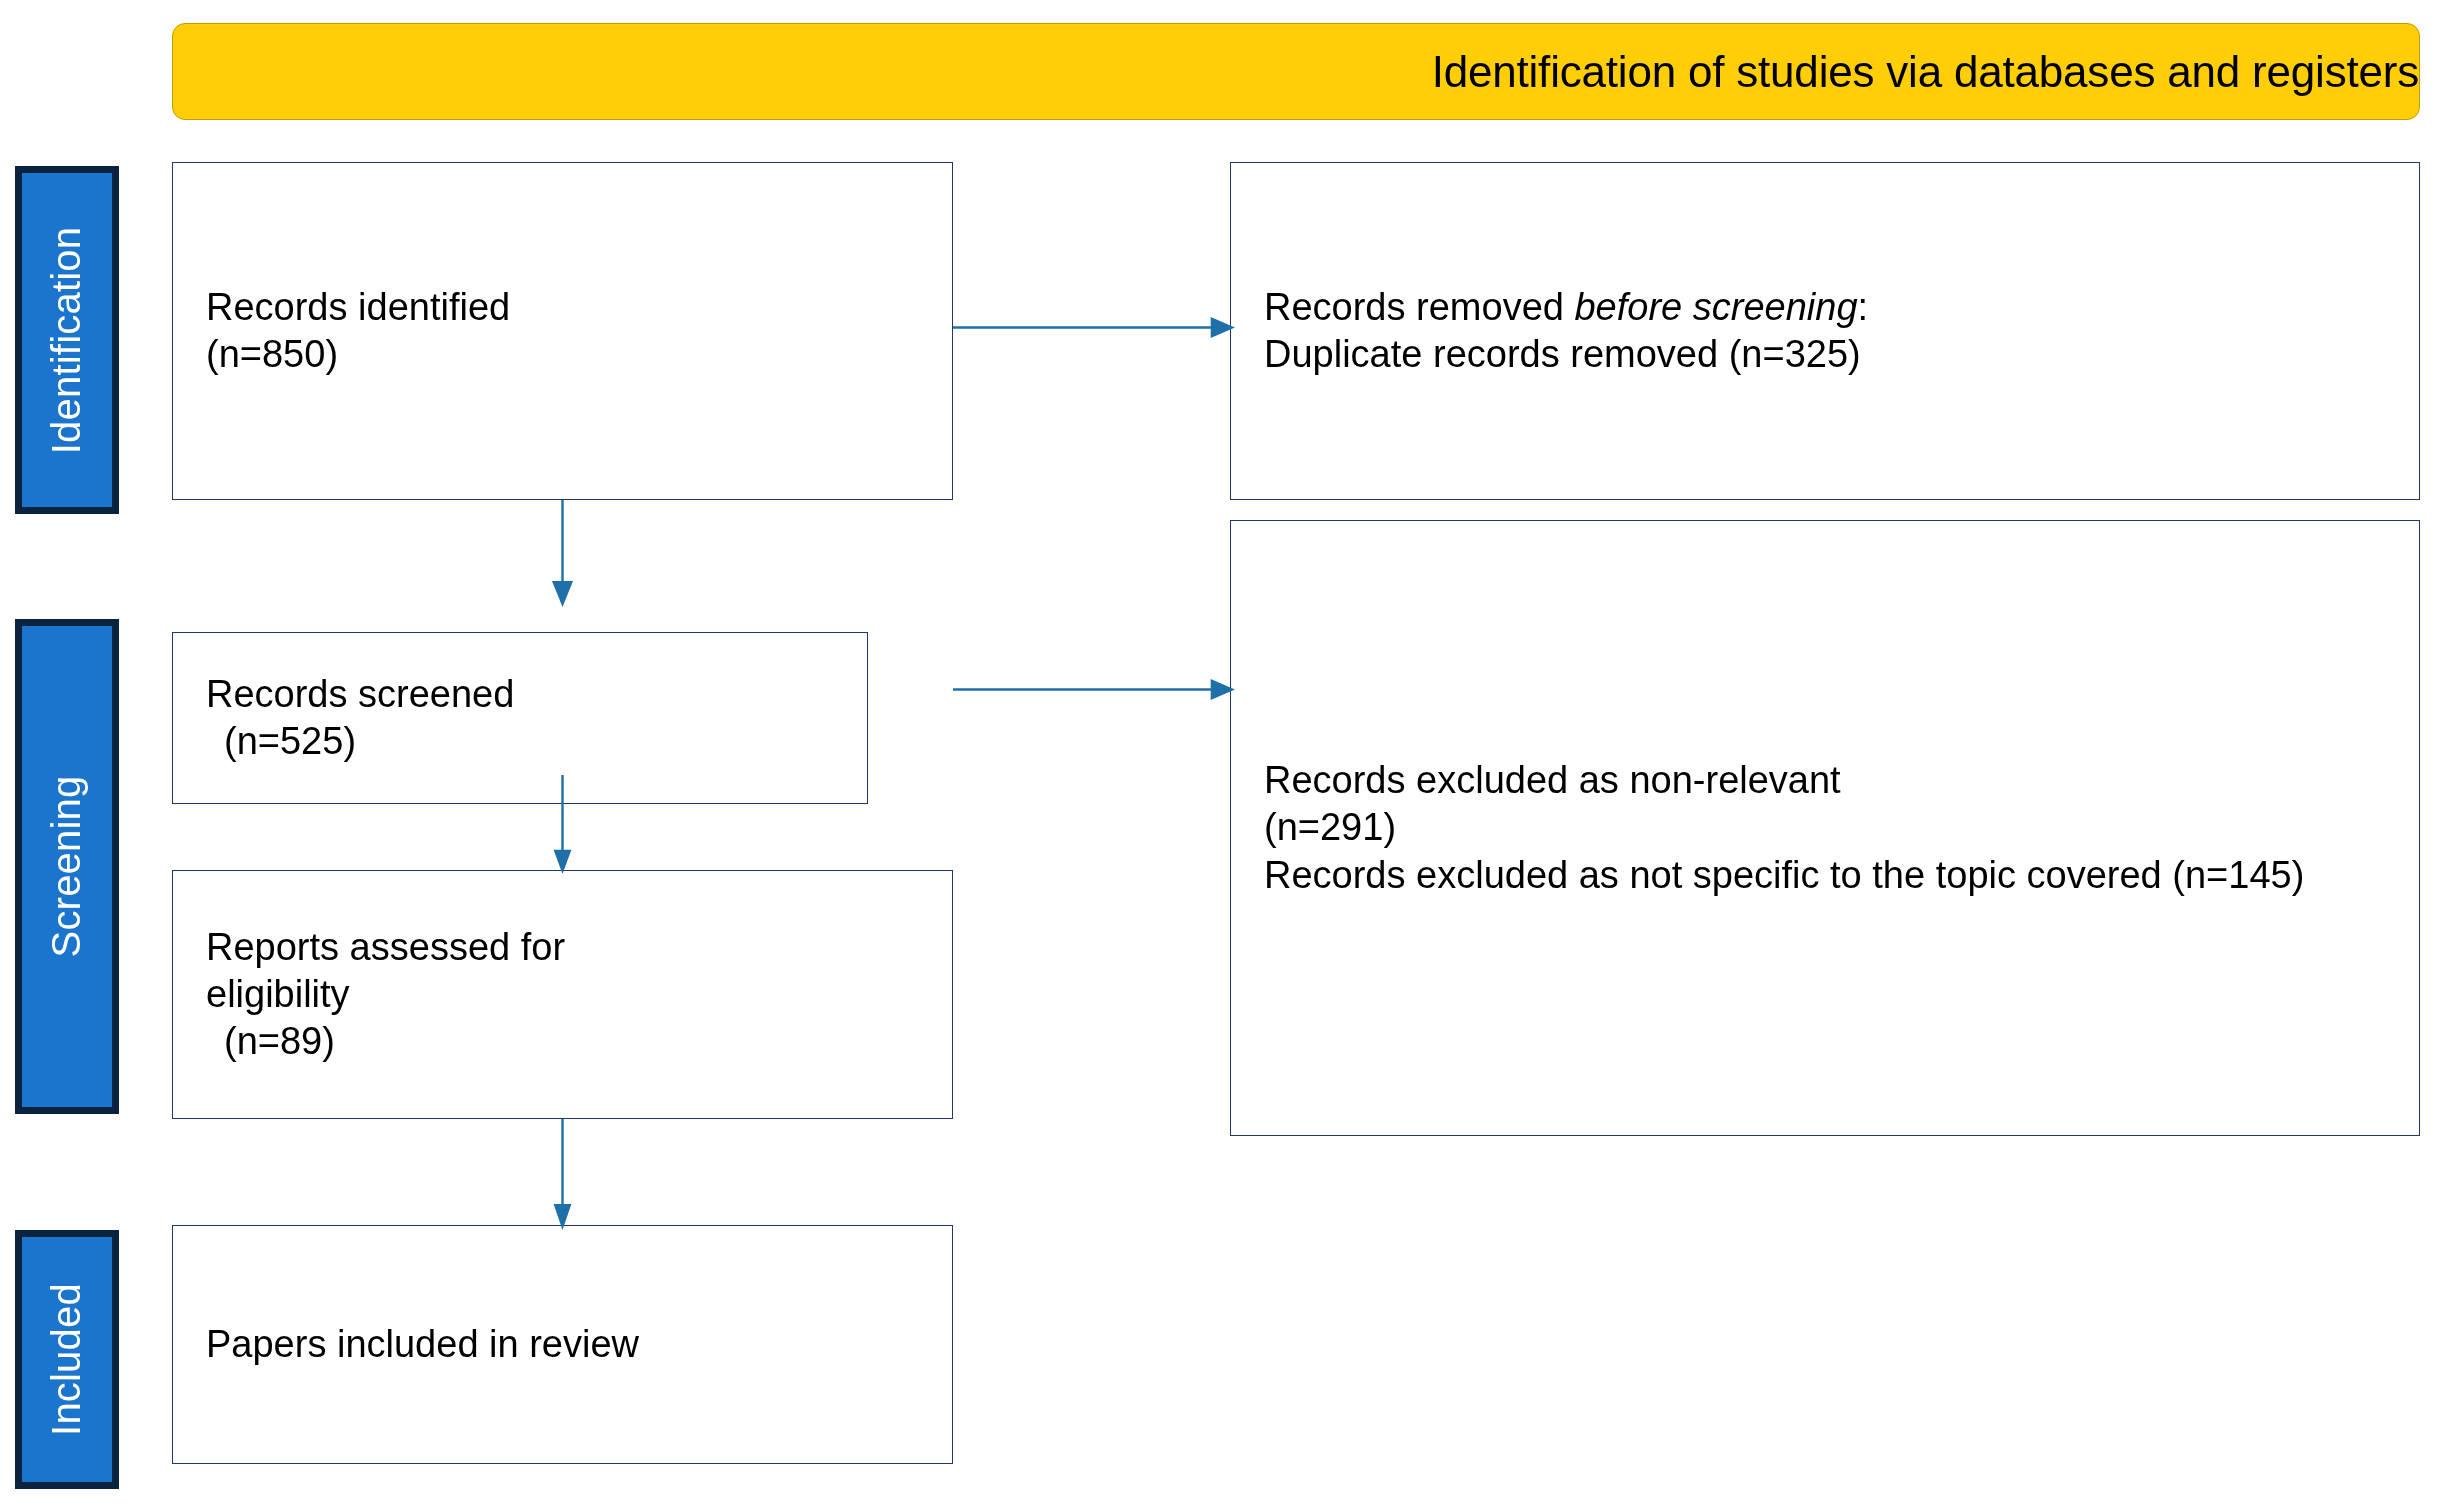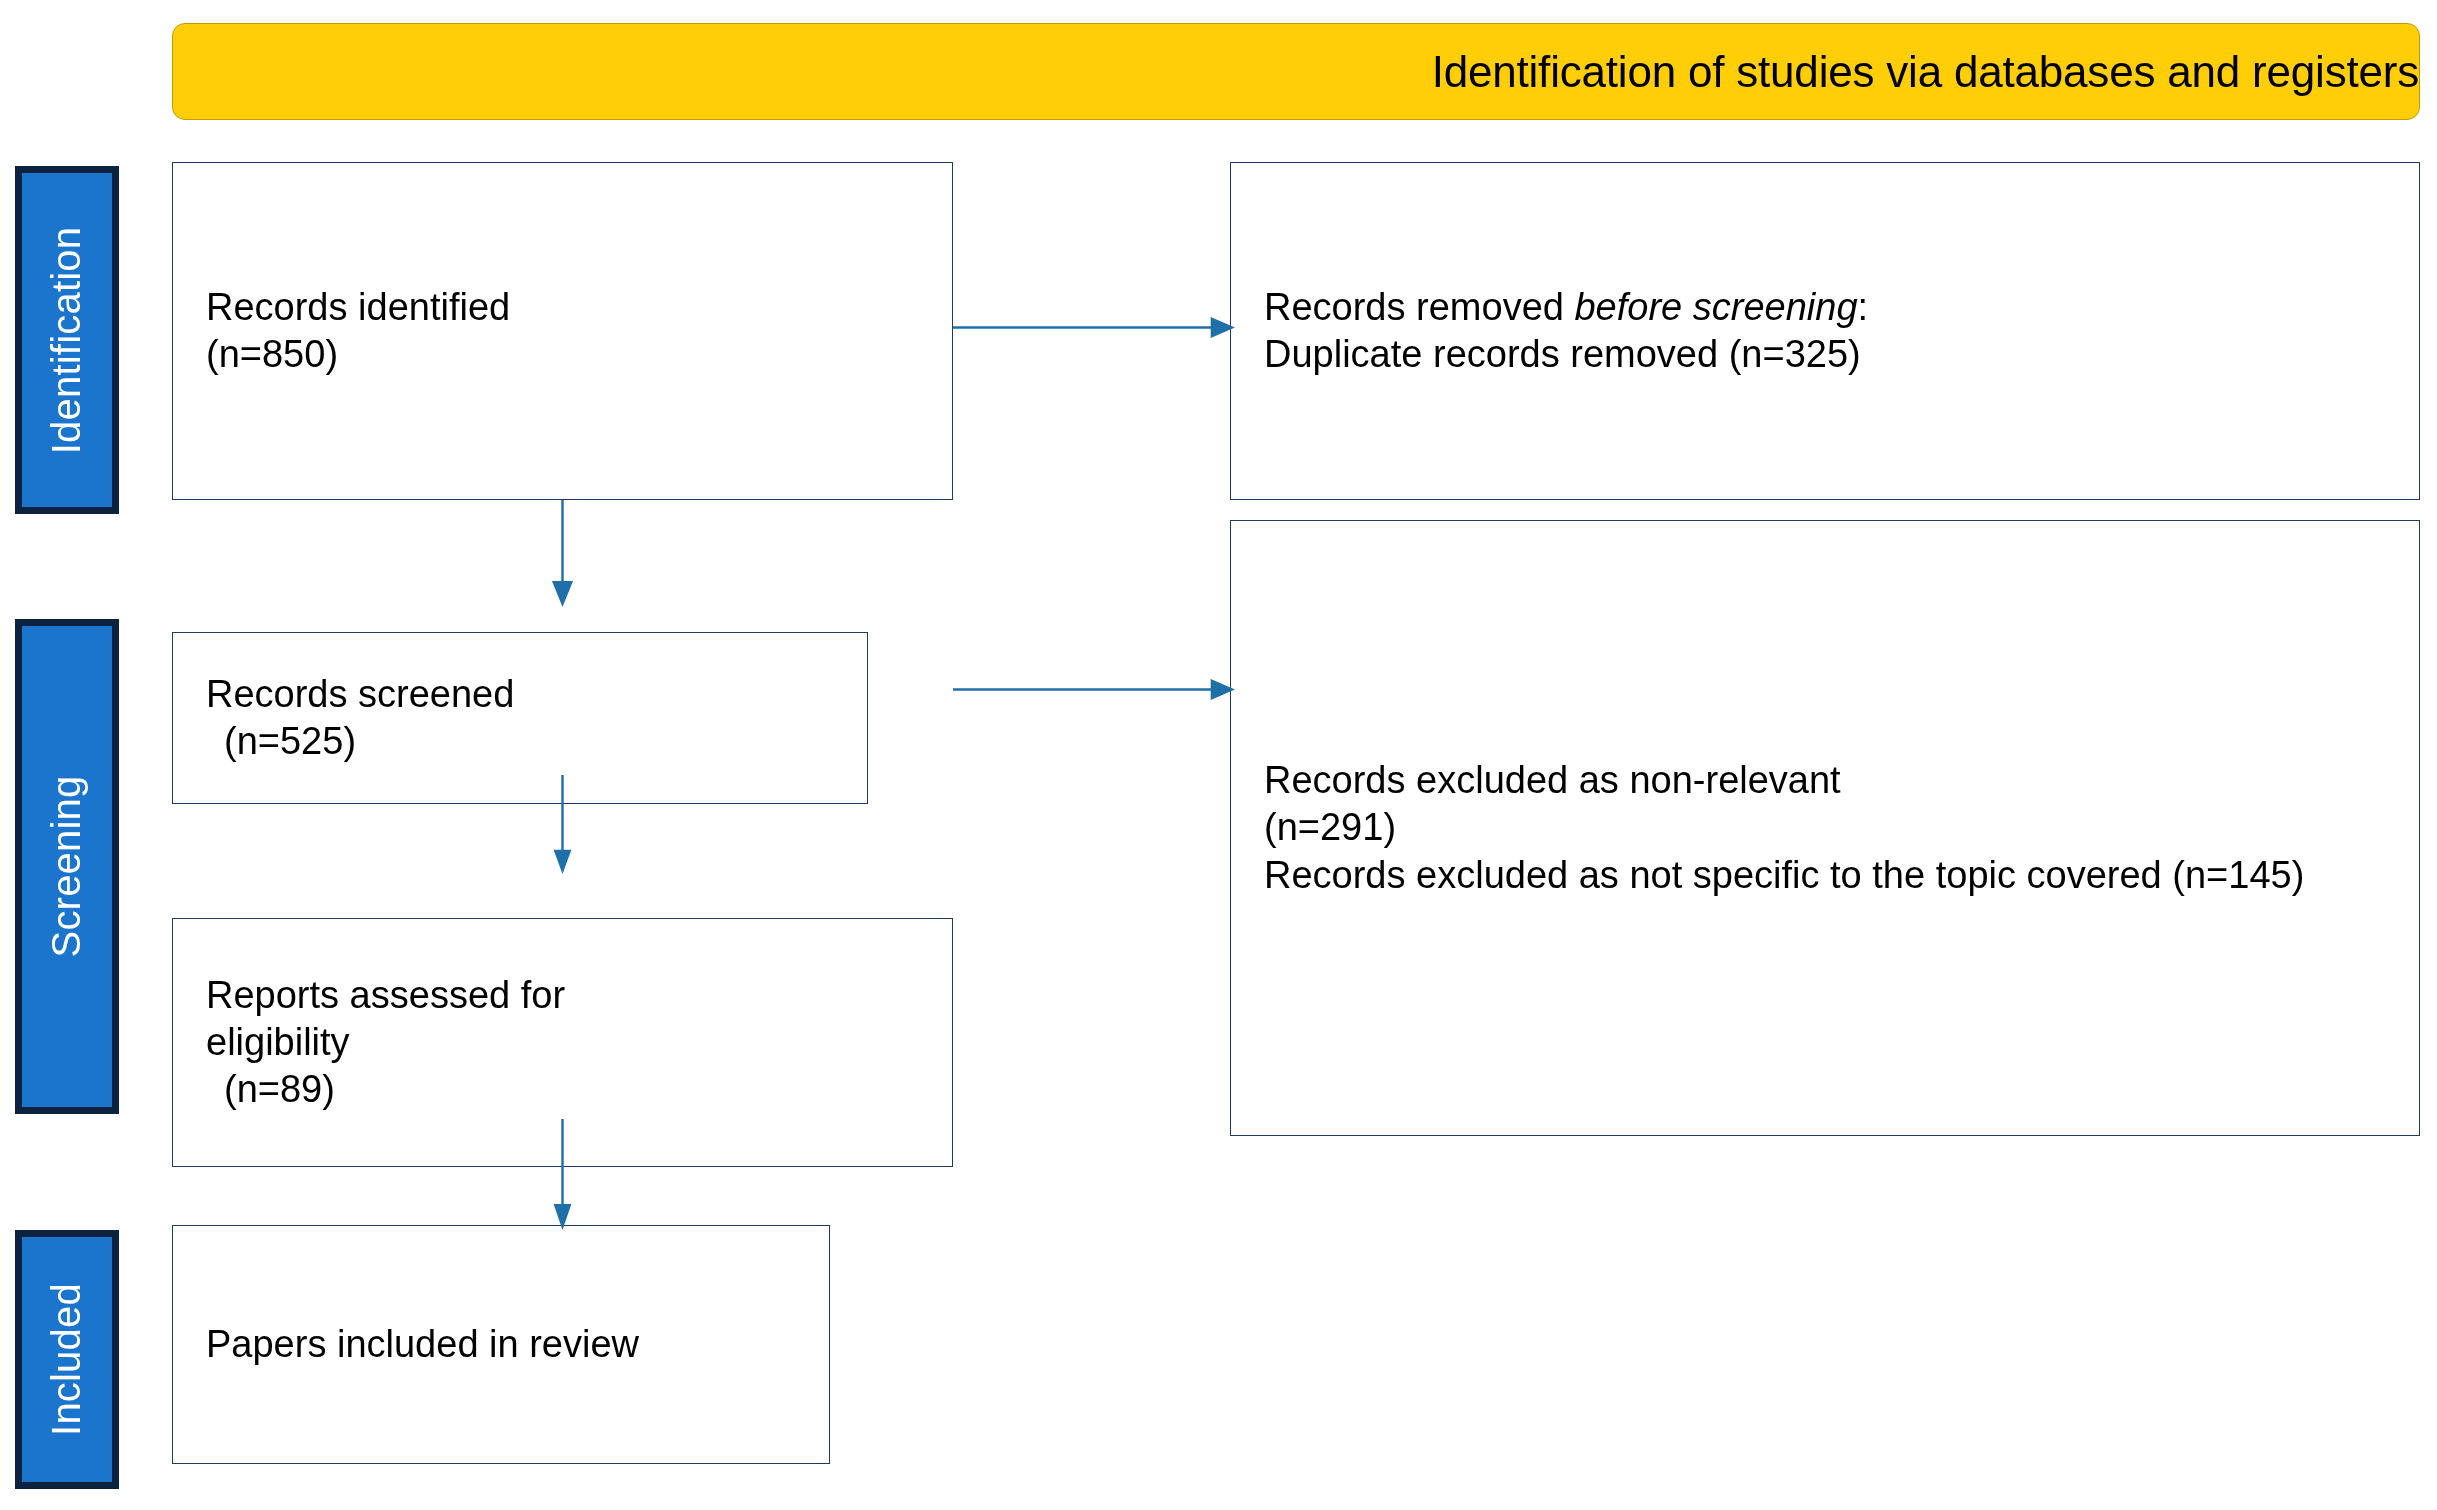--- a/index.html
+++ b/index.html
@@ -79,22 +79,22 @@
     color: #000000;
     white-space: nowrap;
   }
   .flow-box .line.indent { padding-left: 18px; }
   .flow-box .line.wrap   { white-space: normal; }
   .flow-box .line .em    { font-style: italic; }
 
   
   #box-identified { left: 172px; top: 162px;  width: 781px; height: 338px; }
   #box-screened   { left: 172px; top: 632px;  width: 696px; height: 172px; }
-  #box-eligibility{ left: 172px; top: 870px; width: 781px; height: 249px; margin-top: 48px; }
-  #box-included   { left: 172px; top: 1225px; width: 658px; height: 239px; }
+  #box-eligibility{ left: 172px; top: 870px; width: 781px; height: 249px; }
+  #box-included   { left: 172px; top: 1225px; width: 781px; height: 239px; }
 
   
   #box-removed    { left: 1230px; top: 162px; width: 1190px; height: 338px; }
   #box-excluded   { left: 1230px; top: 520px; width: 1190px; height: 616px; }
 
   
   .connector { position: absolute; }
   .connector svg { display: block; overflow: visible; }
 
   #conn-identified-to-removed { left: 953px; top: 316px;  width: 282px; height: 23px; }

